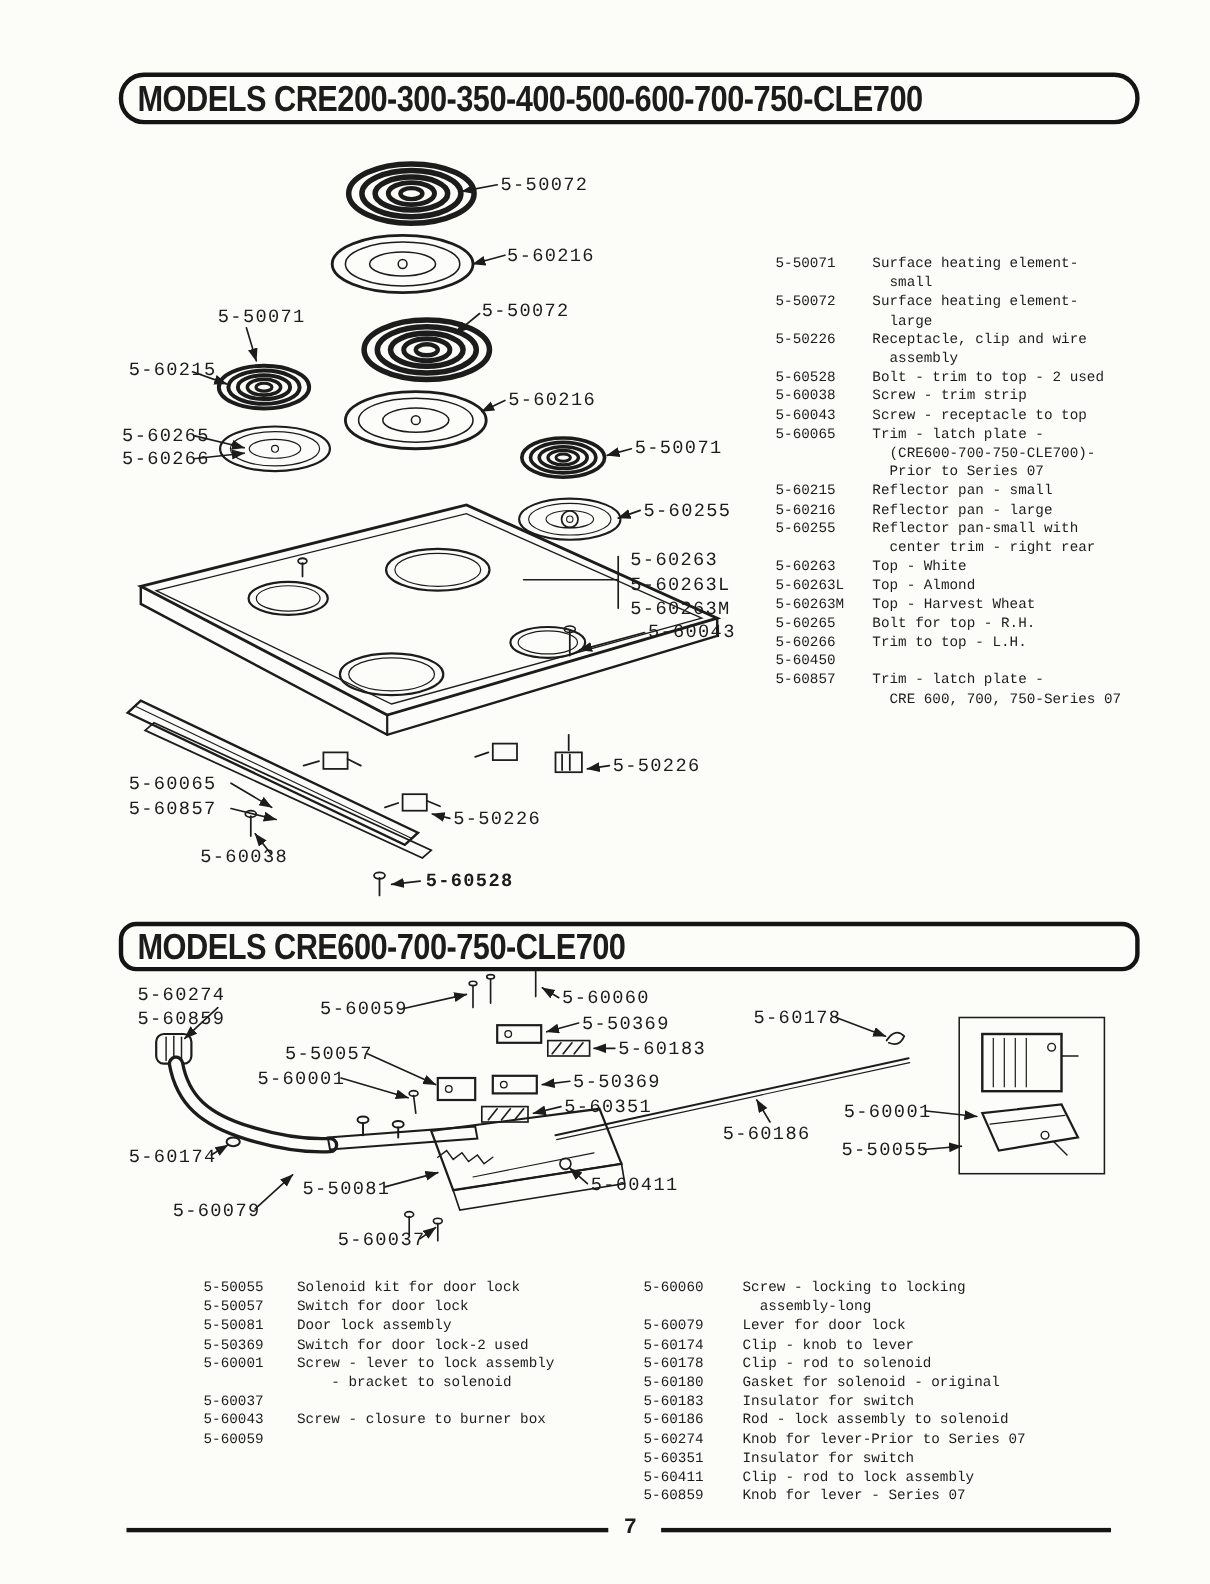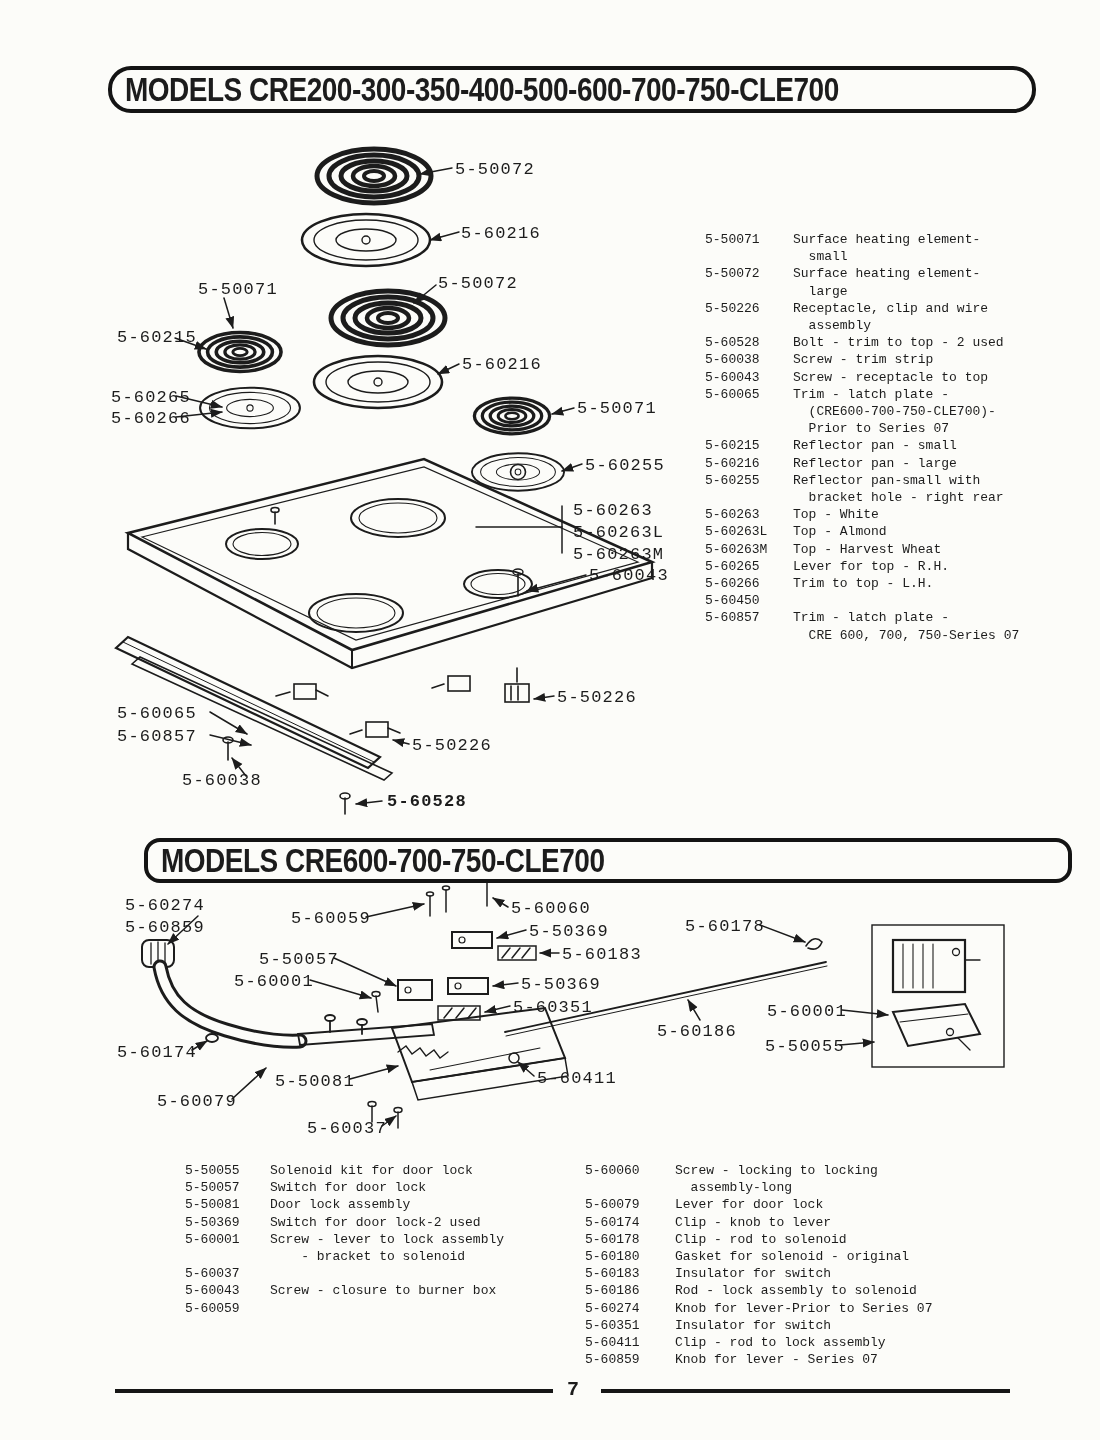--- a/index.html
+++ b/index.html
@@ -258,21 +258,21 @@
         <line x1="534" y1="1076" x2="518" y2="1062" marker-end="url(#arr)"></line>
         <line x1="232" y1="1099" x2="266" y2="1068" marker-end="url(#arr)"></line>
         <line x1="382" y1="1126" x2="396" y2="1116" marker-end="url(#arr)"></line>
       </g>
     </g>
   </svg>
 
   <div class="banner" style="top:66px; height:47px;border-radius:23px;">
     <div class="banner-title">MODELS CRE200-300-350-400-500-600-700-750-CLE700</div>
   </div>
-  <div class="banner" style="top:838px; height:45px;margin-left:36px;">
+  <div class="banner" style="top:838px; height:45px;">
     <div class="banner-title">MODELS CRE600-700-750-CLE700</div>
   </div>
 
   <div class="callout" style="left:455px; top:160px;">5-50072</div>
   <div class="callout" style="left:461px; top:224px;">5-60216</div>
   <div class="callout" style="left:198px; top:280px;">5-50071</div>
   <div class="callout" style="left:438px; top:274px;">5-50072</div>
   <div class="callout" style="left:117px; top:328px;">5-60215</div>
   <div class="callout" style="left:462px; top:355px;">5-60216</div>
   <div class="callout" style="left:111px; top:388px;">5-60265</div>
@@ -328,37 +328,37 @@
         <span class="pnum">5-60215</span>
         <span class="pdesc">Reflector pan - small</span>
       </div>
     <div class="prow">
         <span class="pnum">5-60216</span>
         <span class="pdesc">Reflector pan - large</span>
       </div>
     <div class="prow">
         <span class="pnum">5-60255</span>
         <span class="pdesc">Reflector pan-small with
-  bracket hole - right rear</span>
+  center trim - right rear</span>
       </div>
     <div class="prow">
         <span class="pnum">5-60263</span>
         <span class="pdesc">Top - White</span>
       </div>
     <div class="prow">
         <span class="pnum">5-60263L</span>
         <span class="pdesc">Top - Almond</span>
       </div>
     <div class="prow">
         <span class="pnum">5-60263M</span>
         <span class="pdesc">Top - Harvest Wheat</span>
       </div>
     <div class="prow">
         <span class="pnum">5-60265</span>
-        <span class="pdesc">Lever for top - R.H.</span>
+        <span class="pdesc">Bolt for top - R.H.</span>
       </div>
     <div class="prow">
         <span class="pnum">5-60266</span>
         <span class="pdesc">Trim to top - L.H.</span>
       </div>
     <div class="prow">
         <span class="pnum">5-60450</span>
       </div>
     <div class="prow">
         <span class="pnum">5-60857</span>

